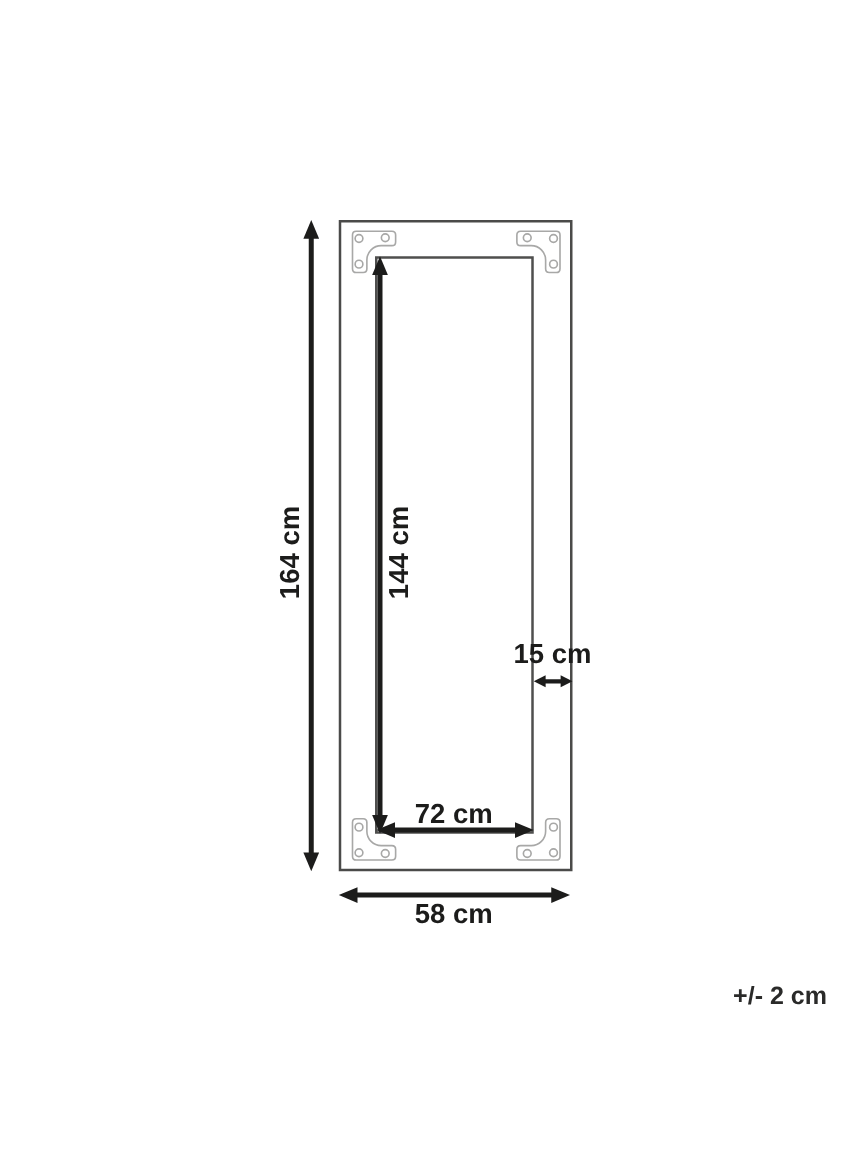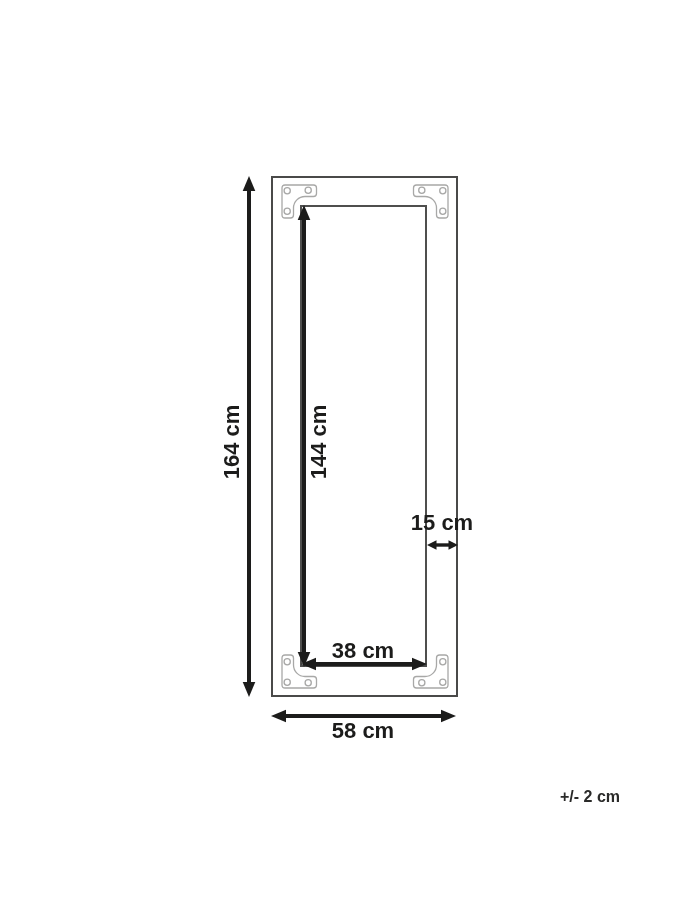--- a/index.html
+++ b/index.html
@@ -41,21 +41,21 @@
     position:absolute;color:#1c1c1b;font-weight:bold;font-size:22px;
     width:90px;height:26px;line-height:26px;text-align:center;white-space:nowrap;
   }
   .label-164{left:187px;top:429px;transform:rotate(-90deg);}
   .label-144{left:274px;top:429px;transform:rotate(-90deg);}
   .label-38{left:318px;top:638px;}
   .label-58{left:318px;top:718px;}
   .label-10{left:397px;top:510px;}
   .label-tol{
     position:absolute;left:560px;top:785px;width:128px;height:24px;line-height:24px;
-    color:#2a2a29;font-weight:bold;font-size:16px;text-align:left;white-space:nowrap;
+    color:#2a2a29;font-weight:bold;font-size:20px;text-align:center;white-space:nowrap;
   }
 </style>
 </head>
 <body>
 
 <div class="screen">
 
   <svg width="0" height="0" style="position:absolute" aria-hidden="true">
     <defs>
       <symbol id="bracket-shape" viewBox="0 0 38 37">
@@ -108,18 +108,18 @@
   </svg>
 
   <svg class="arrow arrow-10" width="31" height="12" viewBox="0 0 31 12">
     <line x1="7" y1="6" x2="24" y2="6" stroke="#1c1c1b" stroke-width="3.4"></line>
     <polygon points="0,6 9.5,1.2 9.5,10.8" fill="#1c1c1b"></polygon>
     <polygon points="31,6 21.5,1.2 21.5,10.8" fill="#1c1c1b"></polygon>
   </svg>
 
   <div class="dim-label label-164">164 cm</div>
   <div class="dim-label label-144">144 cm</div>
-  <div class="dim-label label-38">38 cm</div>
+  <div class="dim-label label-38">72 cm</div>
   <div class="dim-label label-58">58 cm</div>
   <div class="dim-label label-10">15 cm</div>
   <div class="label-tol">+/- 2 cm</div>
 
 </div>
 
 </body></html>

